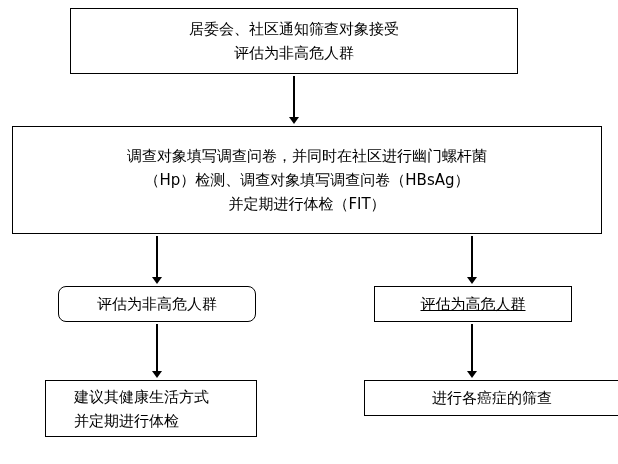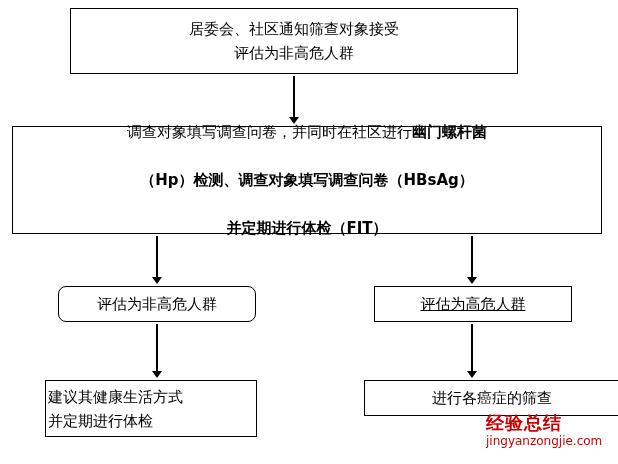--- a/index.html
+++ b/index.html
@@ -19,25 +19,25 @@
     display: flex;
     flex-direction: column;
     justify-content: center;
     align-items: center;
     text-align: right;
     font-size: 15px;
     line-height: 1.6;
     background: #ffffff;
   }
   .box .line { white-space: nowrap; }
-  .bold { font-weight: bold; margin-top: 24px; }
+  .bold { font-weight: normal; }
   .box-left-align {
     align-items: flex-start;
     text-align: left;
-    padding-left: 2px;
+    padding-left: 28px;
   }
   
   .arrow {
     position: absolute;
     width: 10px;
   }
   .arrow .shaft {
     position: absolute;
     left: 4px;
     top: 0;
@@ -127,18 +127,14 @@
 
   <div class="box box-left-align" style="left:45px; top:380px; width:212px; height:57px;">
     <div class="line">建议其健康生活方式</div>
     <div class="line">并定期进行体检</div>
   </div>
 
   <div class="box" style="left:364px; top:380px; width:256px; height:36px;">
     <div class="line">进行各癌症的筛查</div>
   </div>
 
-  <div class="watermark" style="color: rgb(204, 0, 0);">
-    <div class="watermark-title">经验总结</div>
-    <div class="watermark-url">jingyanzongjie.com</div>
-  </div>
 
 </div>
 
 </body></html>

